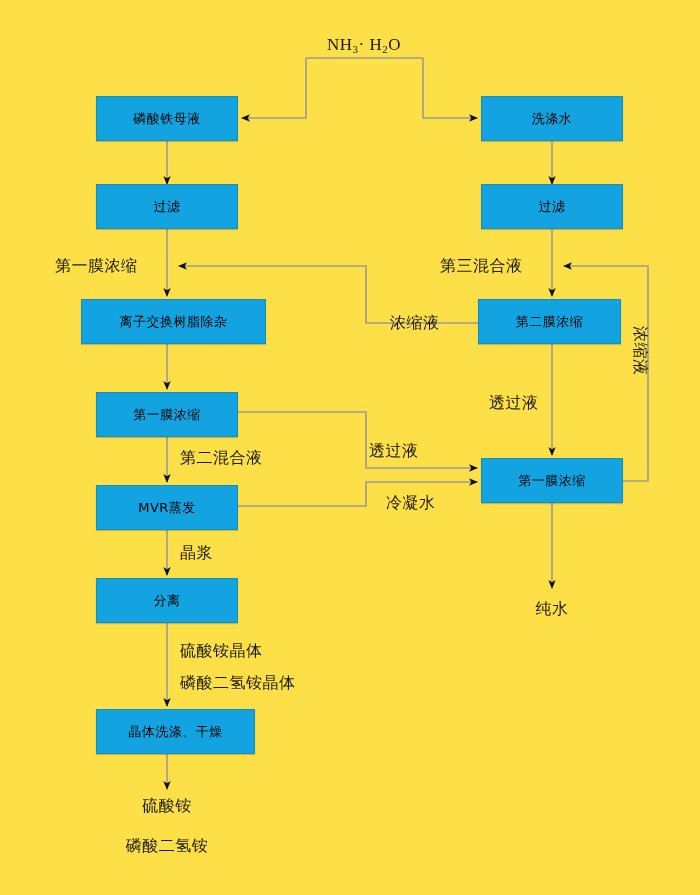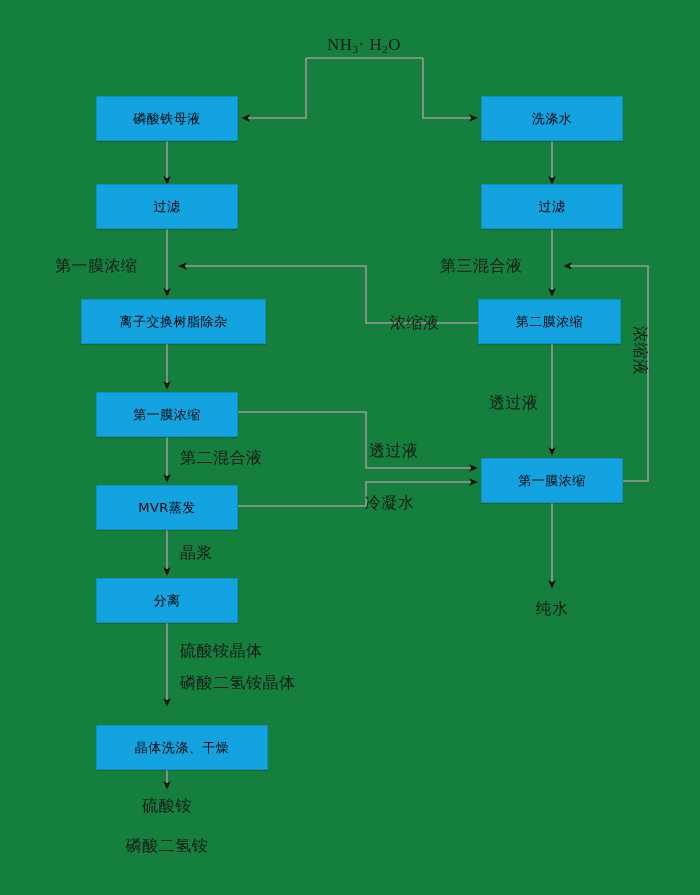--- a/index.html
+++ b/index.html
@@ -8,21 +8,21 @@
     padding: 0;
     background: #ffffff;
   }
   body {
     font-family: "DejaVu Sans", "Liberation Sans", sans-serif;
   }
   #diagram {
     position: relative;
     width: 700px;
     height: 895px;
-    background: #15803d;
+    background: #fde047;
     overflow: hidden;
   }
   svg.edges {
     position: absolute;
     left: 0;
     top: 0;
     width: 700px;
     height: 895px;
     pointer-events: none;
   }
@@ -153,39 +153,39 @@
   </div>
 
   <div class="node" style="left:481px; top:458px; width:142px; height:45px;">
     <span>第一膜浓缩</span>
   </div>
 
   <div class="node" style="left:96px; top:578px; width:142px; height:45px;">
     <span>分离</span>
   </div>
 
-  <div class="node" style="left:96px; top:709px; width:172px; height:45px;margin-top:16px;">
+  <div class="node" style="left:96px; top:709px; width:159px; height:45px;">
     <span>晶体洗涤、干燥</span>
   </div>
 
   <div class="label" style="left:55px; top:258px;">第一膜浓缩</div>
 
   <div class="label" style="left:440px; top:258px;">第三混合液</div>
 
   <div class="label" style="left:390px; top:315px;">浓缩液</div>
 
   <div class="label vert" style="left:648px; top:326px;">浓缩液</div>
 
   <div class="label" style="left:489px; top:395px;">透过液</div>
 
   <div class="label" style="left:369px; top:443px;">透过液</div>
 
   <div class="label" style="left:180px; top:450px;">第二混合液</div>
 
-  <div class="label" style="left:365px; top:495px;text-align:center;">冷凝水</div>
+  <div class="label" style="left:386px; top:495px;text-align:center;">冷凝水</div>
 
   <div class="label" style="left:180px; top:545px;">晶浆</div>
 
   <div class="label" style="left:180px; top:643px;">硫酸铵晶体</div>
 
   <div class="label" style="left:180px; top:675px;font-family:Liberation Serif, serif;">磷酸二氢铵晶体</div>
 
   <div class="label center" style="left:552px; top:601px;">纯水</div>
 
   <div class="label center" style="left:167px; top:798px;">硫酸铵</div>

